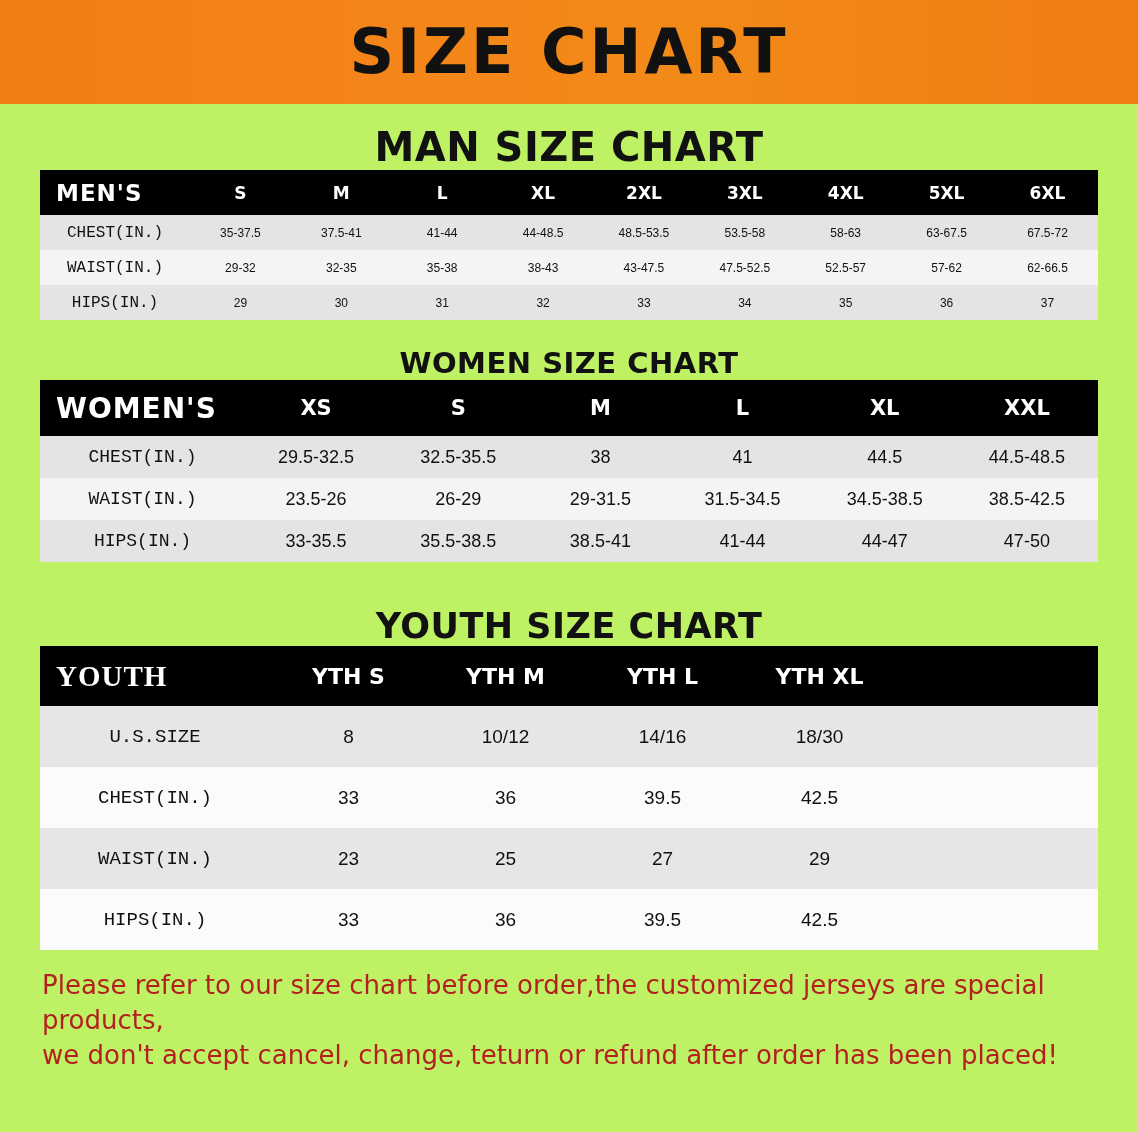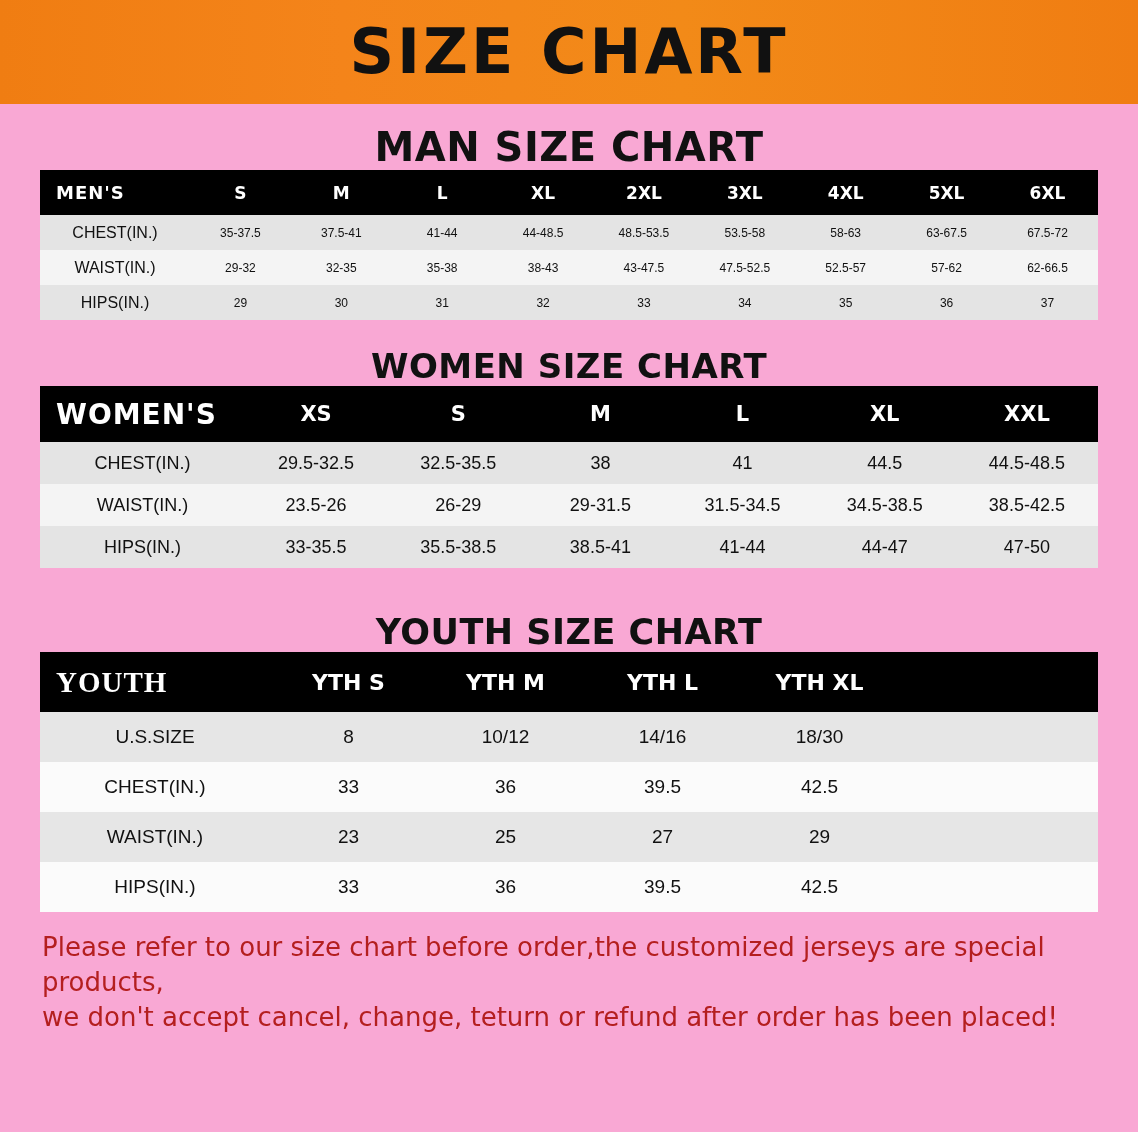--- a/index.html
+++ b/index.html
@@ -7,21 +7,21 @@
     margin: 0; padding: 0;
     width: 1138px; height: 1132px;
     background: #ffffff;
     font-family: "Liberation Sans", sans-serif;
     overflow: hidden;
   }
   .page {
     position: relative;
     width: 1138px;
     height: 1132px;
-    background: #f9a8d4;
+    background: #bef264;
   }
 
   
   .banner {
     height: 104px;
     background: linear-gradient(90deg, #f07d12 0%, #f4841a 30%, #f28a18 60%, #f07d12 100%);
     display: flex;
     align-items: center;
     justify-content: center;
   }
@@ -38,21 +38,21 @@
   
   .section-title {
     text-align: center;
     font-family: "DejaVu Sans", sans-serif;
     font-weight: bold;
     color: #111111;
     margin: 0;
     letter-spacing: 0.5px;
   }
   .title-man   { font-size: 40px; padding-top: 20px; padding-bottom: 0; }
-  .title-women { font-size: 34px; padding-top: 26px; }
+  .title-women { font-size: 29px; padding-top: 26px; }
   .title-youth { font-size: 35px; padding-top: 44px; }
 
   
   .tbl-wrap { padding: 0 40px; }
   table.size {
     width: 100%;
     border-collapse: collapse;
     table-layout: fixed;
   }
   table.size td, table.size th {
@@ -73,41 +73,41 @@
     text-align: left;
     padding-left: 16px;
     letter-spacing: 1px;
   }
 
   
   table.size tbody tr:nth-child(odd)  { background: #e4e4e4; }
   table.size tbody tr:nth-child(even) { background: #f4f4f4; }
   table.size tbody td.rowlabel {
     text-align: center;
-    font-family: Liberation Sans, sans-serif;
+    font-family: Liberation Mono, monospace;
   }
 
   
   #men-table thead th { font-size: 17px; height: 45px; }
-  #men-table thead th.rowlabel { font-size: 18px; }
+  #men-table thead th.rowlabel { font-size: 23px; }
   #men-table tbody td { font-size: 12px; height: 35px; }
   #men-table tbody td.rowlabel { font-size: 16px; }
   #men-table col.c-label { width: 150px; }
 
   
   #women-table thead th { font-size: 21px; height: 56px; }
   #women-table thead th.rowlabel { font-size: 28px; }
   #women-table tbody td { font-size: 18px; height: 42px; }
   #women-table tbody td.rowlabel { font-size: 18px; }
   #women-table col.c-label { width: 205px; }
 
   
   #youth-table thead th { font-size: 22px; height: 60px; }
   #youth-table thead th.rowlabel { font-size: 29px; font-family: Liberation Serif, serif; }
-  #youth-table tbody td { font-size: 19px; height: 50px; }
+  #youth-table tbody td { font-size: 19px; height: 61px; }
   #youth-table tbody td.rowlabel { font-size: 19px; }
   #youth-table col.c-label { width: 230px; }
   #youth-table tbody tr:nth-child(odd)  { background: #e6e6e6; }
   #youth-table tbody tr:nth-child(even) { background: #fbfbfb; }
   #youth-table col.c-spacer { width: 200px; }
 
   
   .disclaimer {
     padding: 18px 40px 0 42px;
     color: #b41f1f;

